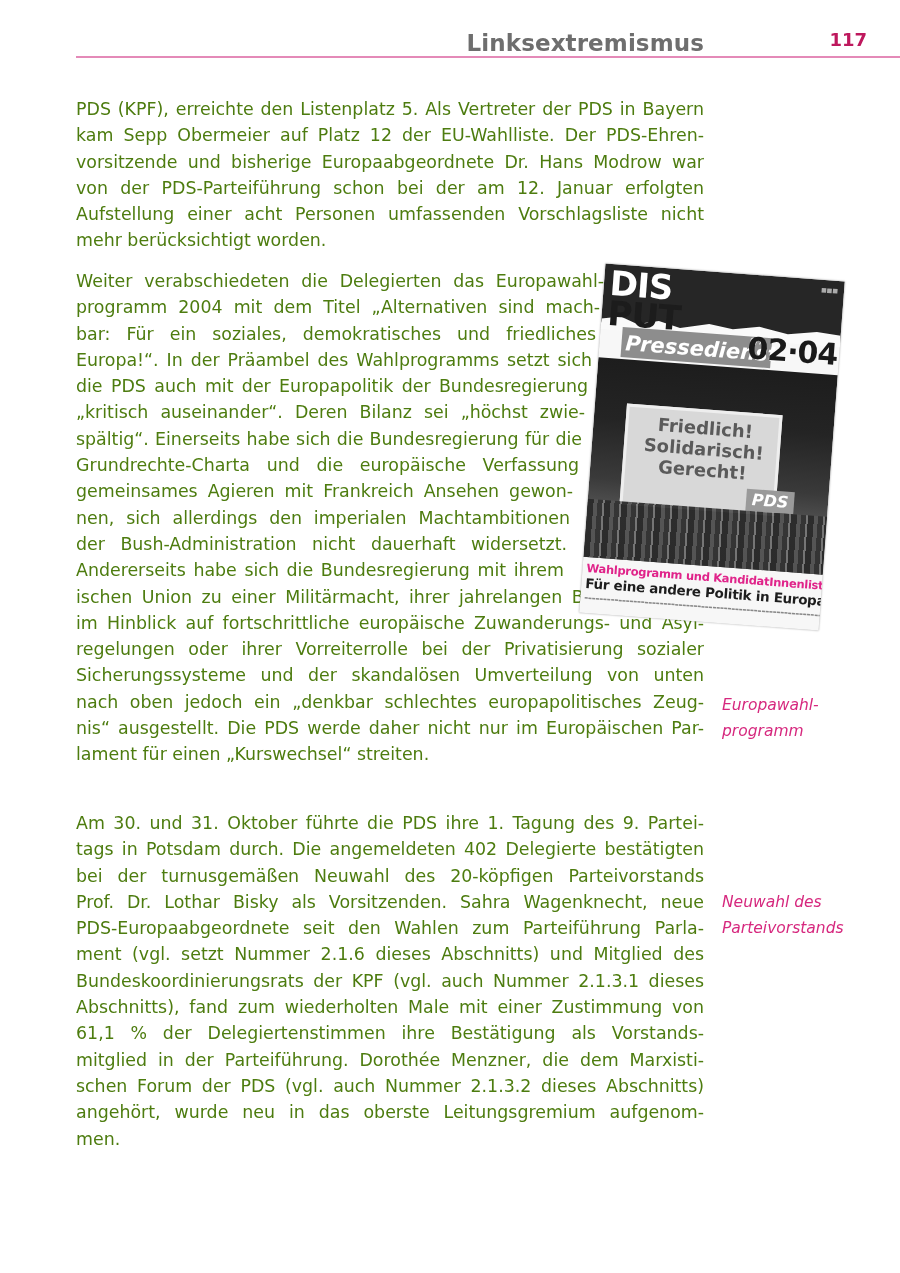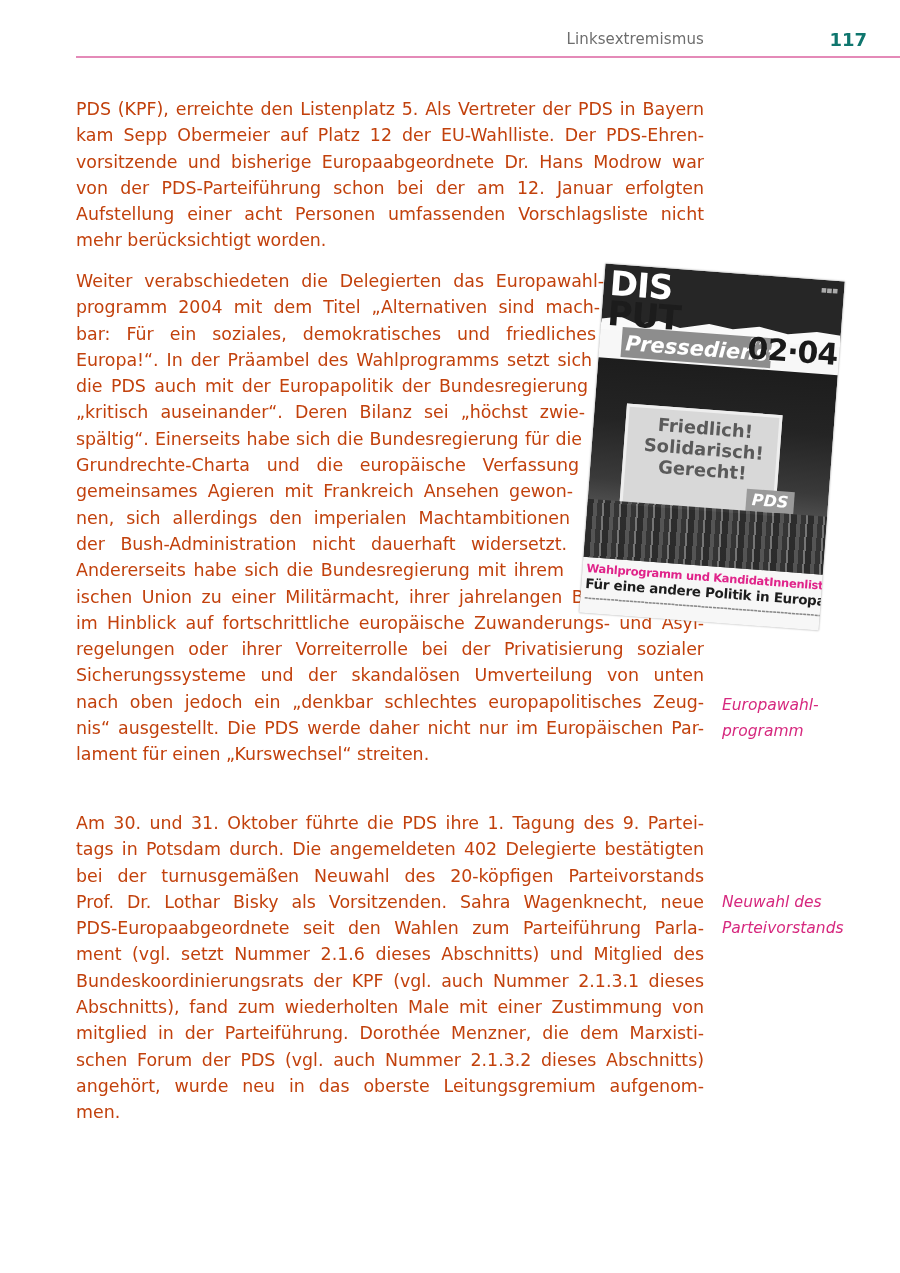--- a/index.html
+++ b/index.html
@@ -1,27 +1,27 @@
 <!DOCTYPE html>
 <html><head>
   <meta charset="utf-8">
   <style>
     html, body { margin: 0; padding: 0; background: #ffffff; }
     body { width: 900px; height: 1273px; position: relative; overflow: hidden;
            font-family: "DejaVu Sans", sans-serif; color: #1e1e1e; }
 
     .running-head { position: absolute; left: 76px; top: 28px; width: 824px; height: 28px;
                     border-bottom: 2px solid #e48ab8; }
-    .running-head .section { position: absolute; right: 196px; top: 2px; font-size: 15px;
-                             font-weight: normal; color: #6e6e6e; letter-spacing: 0.1px; }
+    .running-head .section { position: absolute; right: 196px; top: 2px; font-size: 23px;
+                             font-weight: bold; color: #6e6e6e; letter-spacing: 0.1px; }
     .running-head .pageno { position: absolute; right: 33px; top: 1px; font-size: 18px;
-                            font-weight: bold; color: #0f766e; }
+                            font-weight: bold; color: #be185d; }
 
     .body-text { position: absolute; left: 76px; font-size: 17.4px; line-height: 26.3px;
-                 color: #c2410c; }
+                 color: #4d7c0f; }
     .line { display: block; white-space: nowrap; text-align: justify; text-align-last: justify;
             height: 26.3px; overflow: hidden; }
     .line.last { text-align-last: left; }
 
     .margin-note { position: absolute; left: 722px; font-size: 15.5px; line-height: 26px;
                    font-style: italic; color: #d6287e; }
 
     
     .cover-wrap { position: absolute; left: 592px; top: 272px; width: 240px; height: 350px;
                   transform: rotate(4.3deg); transform-origin: 50% 50%;
@@ -101,20 +101,21 @@
 
 <div class="body-text" style="top: 810px; width: 628px;">
   <span class="line">Am 30. und 31. Oktober führte die PDS ihre 1. Tagung des 9. Partei-</span>
   <span class="line">tags in Potsdam durch. Die angemeldeten 402 Delegierte bestätigten</span>
   <span class="line">bei der turnusgemäßen Neuwahl des 20-köpfigen Parteivorstands</span>
   <span class="line">Prof. Dr. Lothar Bisky als Vorsitzenden. Sahra Wagenknecht, neue</span>
   <span class="line">PDS-Europaabgeordnete seit den Wahlen zum Parteiführung Parla-</span>
   <span class="line">ment (vgl. setzt Nummer 2.1.6 dieses Abschnitts) und Mitglied des</span>
   <span class="line">Bundeskoordinierungsrats der KPF (vgl. auch Nummer 2.1.3.1 dieses</span>
   <span class="line">Abschnitts), fand zum wiederholten Male mit einer Zustimmung von</span>
+  <span class="line">61,1 % der Delegiertenstimmen ihre Bestätigung als Vorstands-</span>
   <span class="line">mitglied in der Parteiführung. Dorothée Menzner, die dem Marxisti-</span>
   <span class="line">schen Forum der PDS (vgl. auch Nummer 2.1.3.2 dieses Abschnitts)</span>
   <span class="line">angehört, wurde neu in das oberste Leitungsgremium aufgenom-</span>
   <span class="line last">men.</span>
 </div>
 
 <div class="margin-note" style="top: 692px;">
   <div>Europawahl-</div>
   <div>programm</div>
 </div>

